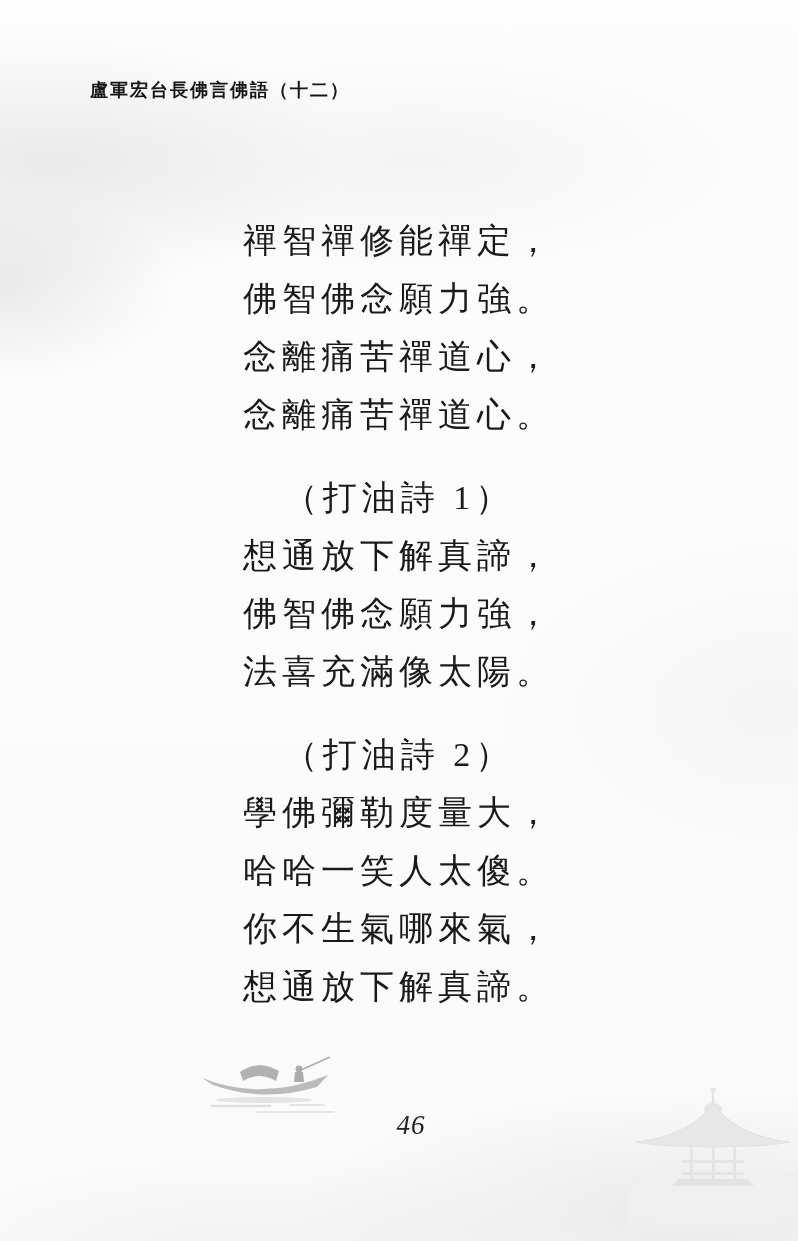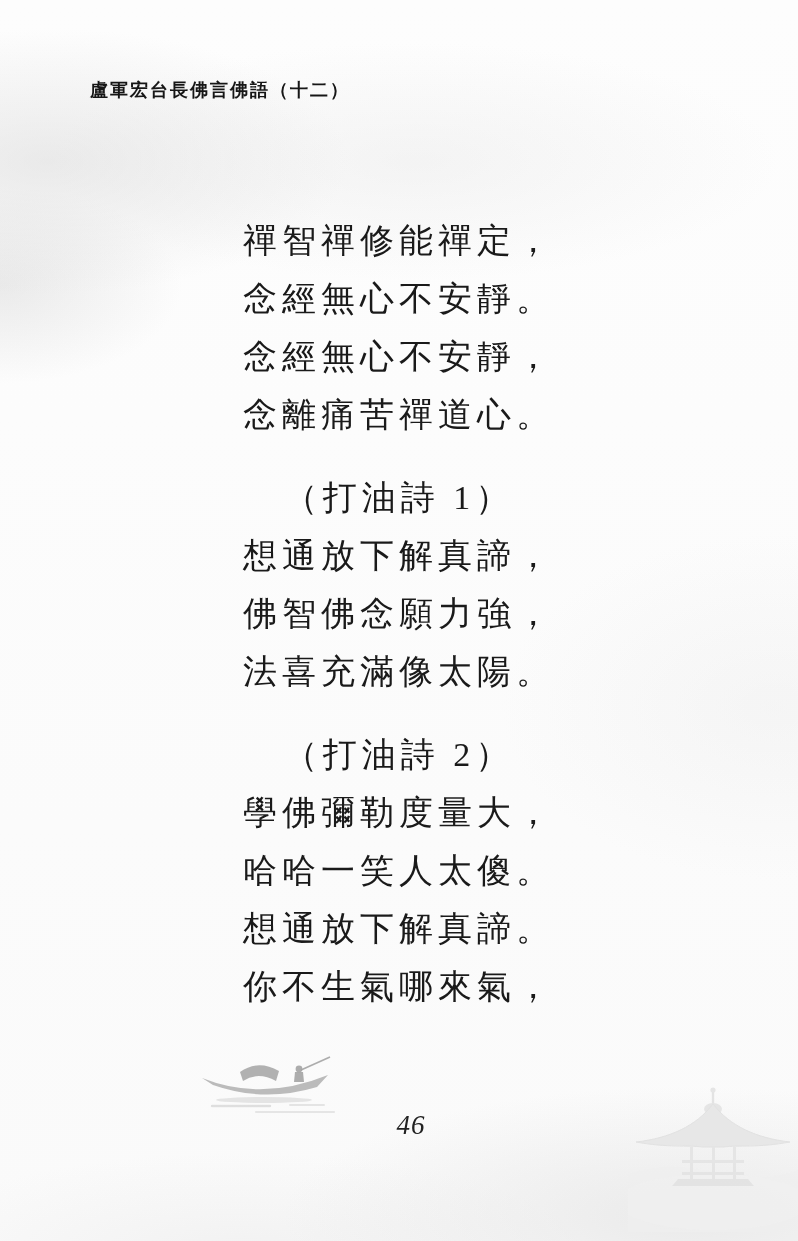--- a/index.html
+++ b/index.html
@@ -67,38 +67,38 @@
 <body>
 
 <div class="page">
 
   <div class="running-head">盧軍宏台長佛言佛語（十二）</div>
 
   <div class="poem-block">
 
     <div>
       <div class="poem-line">禪智禪修能禪定，</div>
-      <div class="poem-line">念經無心不安靜。</div>
-      <div class="poem-line">念經無心不安靜，</div>
+      <div class="poem-line">佛智佛念願力強。</div>
+      <div class="poem-line">念離痛苦禪道心，</div>
       <div class="poem-line">念離痛苦禪道心。</div>
     </div>
 
     <div>
       <div class="poem-heading">（打油詩 1）</div>
       <div class="poem-line">想通放下解真諦，</div>
       <div class="poem-line">佛智佛念願力強，</div>
       <div class="poem-line">法喜充滿像太陽。</div>
     </div>
 
     <div>
       <div class="poem-heading">（打油詩 2）</div>
       <div class="poem-line">學佛彌勒度量大，</div>
       <div class="poem-line">哈哈一笑人太傻。</div>
+      <div class="poem-line">你不生氣哪來氣，</div>
       <div class="poem-line">想通放下解真諦。</div>
-      <div class="poem-line">你不生氣哪來氣，</div>
     </div>
 
   </div>
 
   <svg class="deco deco-boat" viewBox="0 0 145 62" xmlns="http://www.w3.org/2000/svg">
 
     <path d="M4 22 Q 64 46 130 19 L 119 31 Q 66 47 15 29 Z" fill="#afafaf" opacity="0.85"></path>
 
     <path d="M42 16 Q 60 3 81 15 L 78 25 Q 60 15 45 25 Z" fill="#a8a8a8" opacity="0.9"></path>
 

